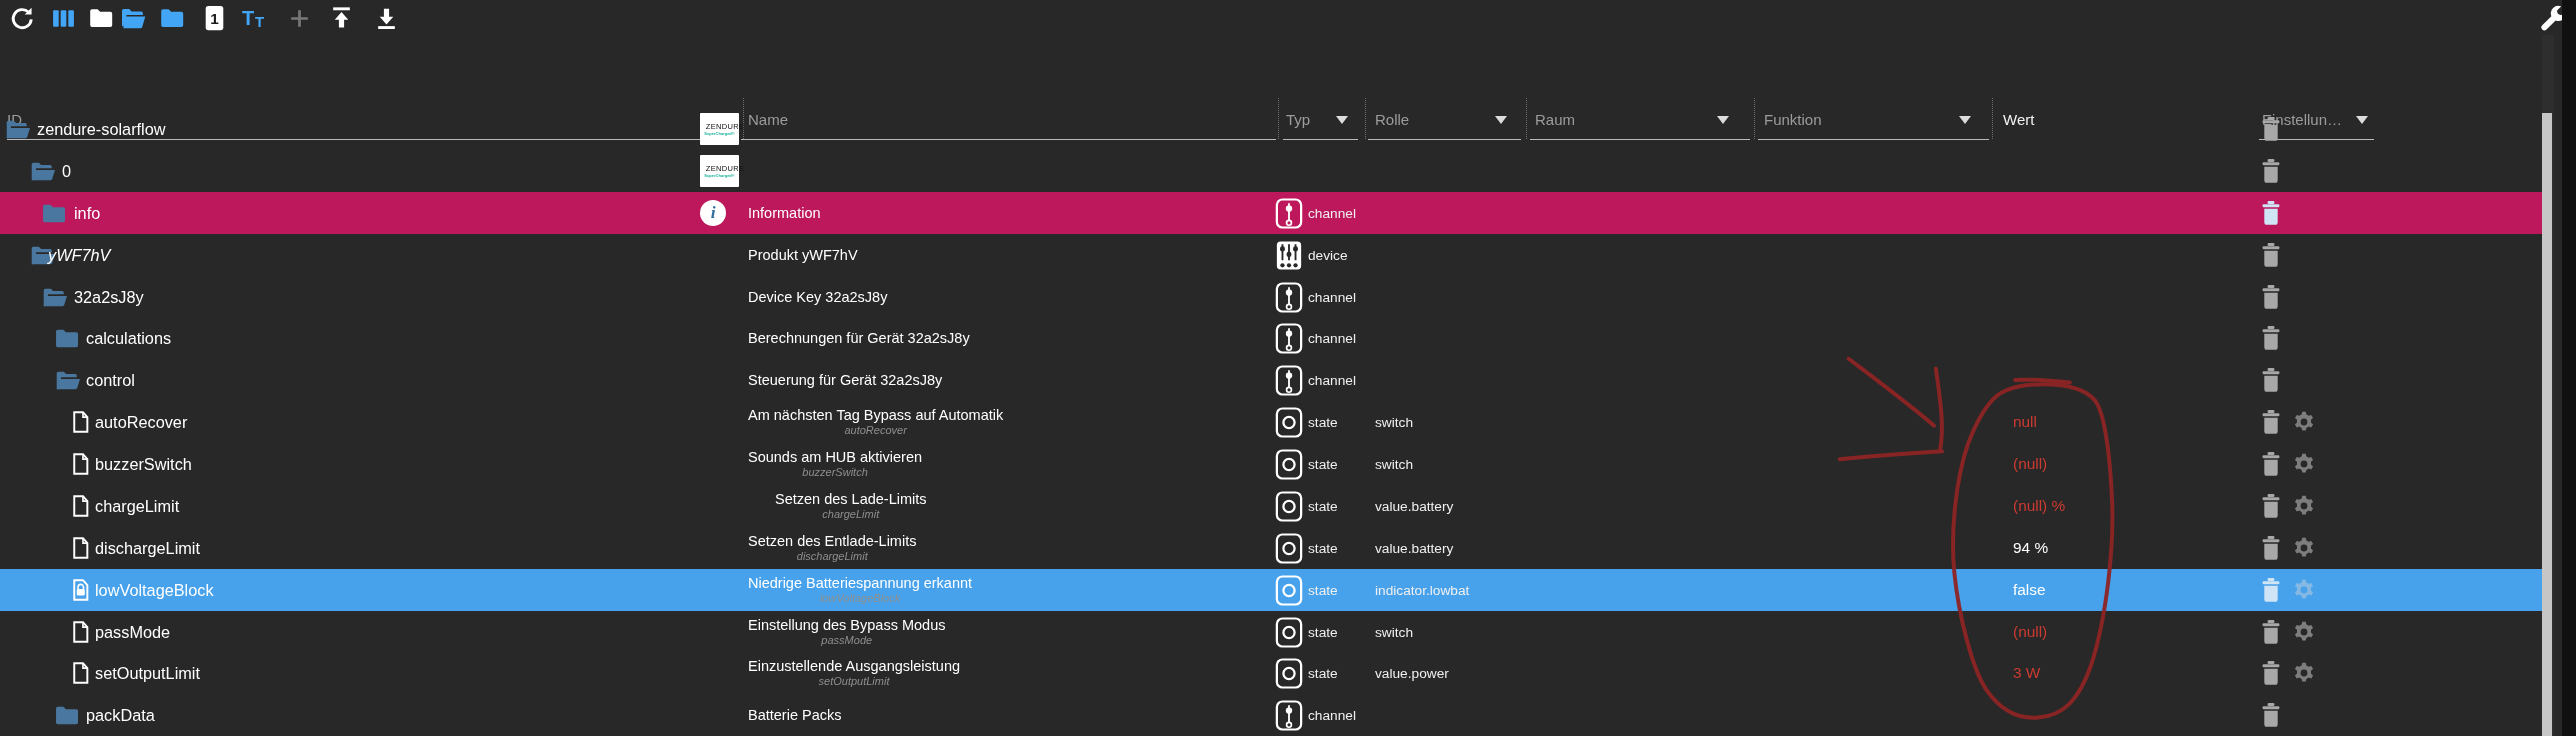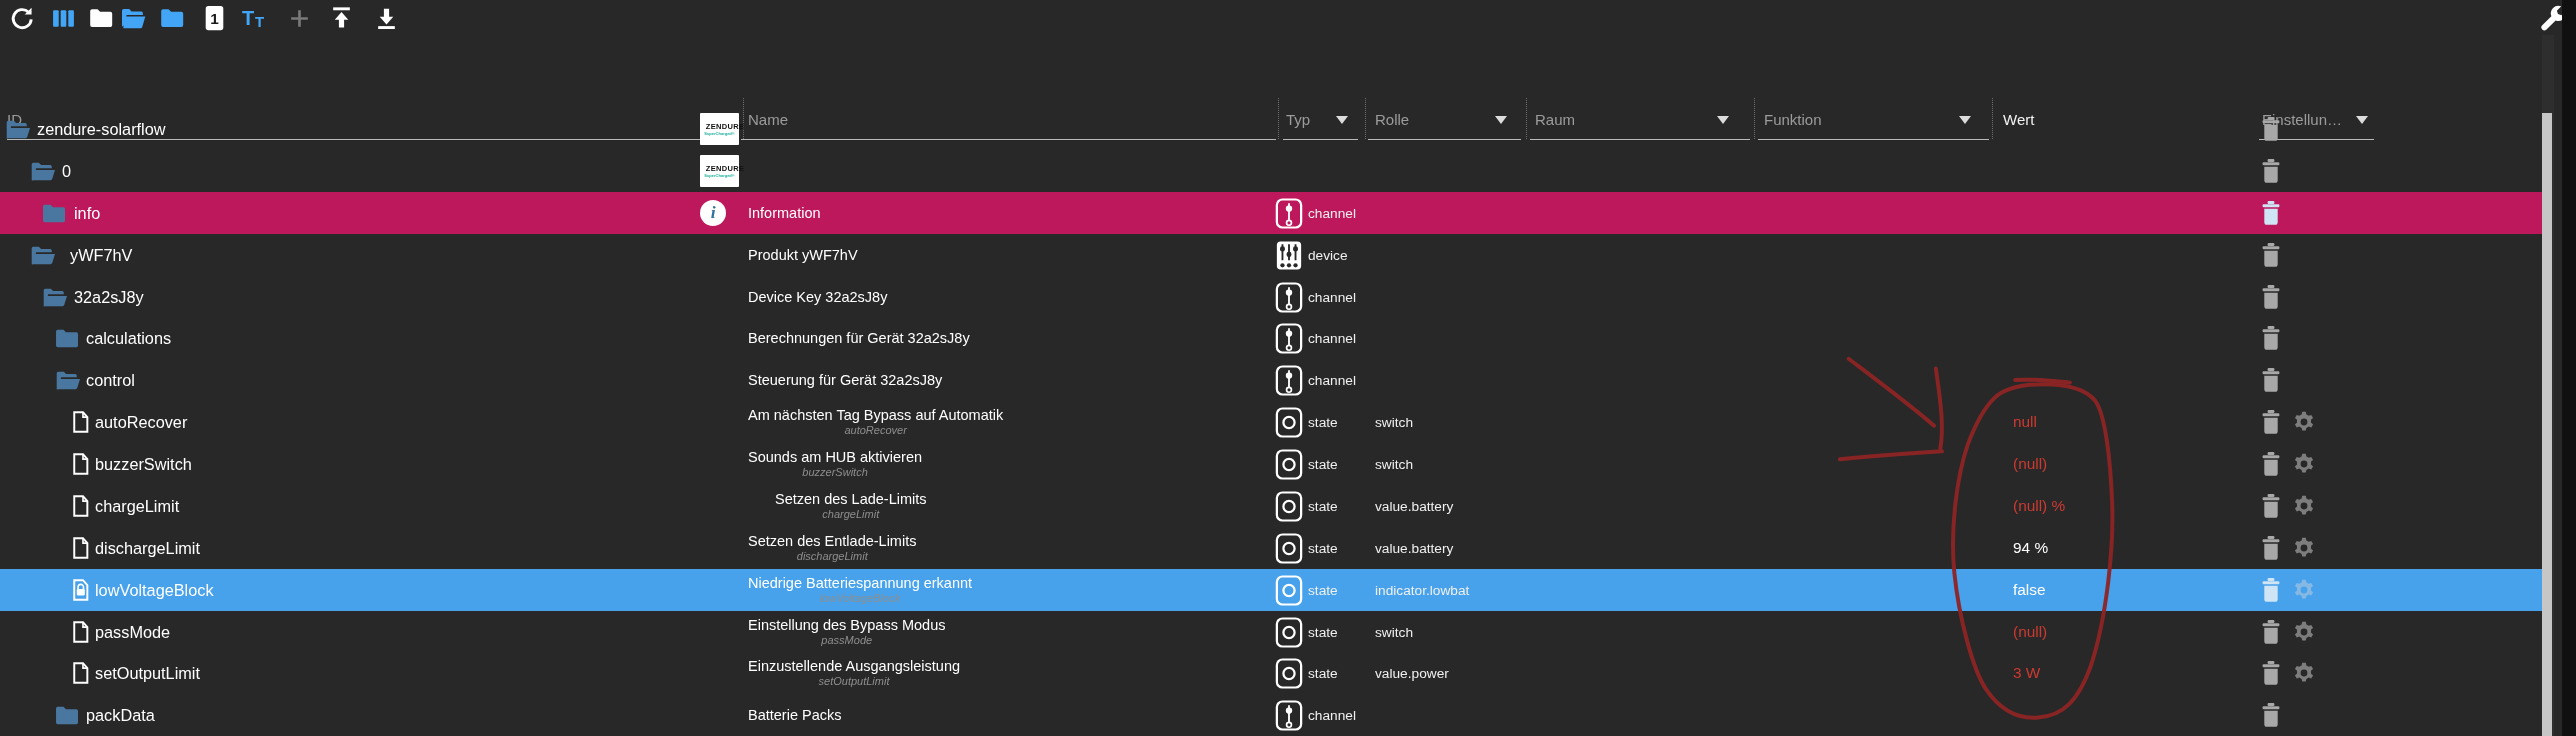--- a/index.html
+++ b/index.html
@@ -32,21 +32,21 @@
   .name-main{font-size:14.5px;color:#fff;}
   .name-two{display:flex;flex-direction:column;justify-content:center;line-height:1.15;}
   .name-sub{font-size:11px;font-style:italic;color:#8e8e8e;margin-top:0.9px;}
   .typ-label,.role-label{font-size:13.7px;color:#f0f0f0;}
   .value{font-size:15.4px;color:#fff;}
   .value.red{color:#cc3a31;}
   .iconbtn{position:absolute;top:0;height:42px;display:flex;align-items:center;cursor:pointer;}
   
   .zlogo{width:39px;height:32px;background:#fff;display:flex;flex-direction:column;
          align-items:center;justify-content:center;border-radius:0.9px;}
-  .zlogo .z1{font-size:7.5px;font-weight:bold;color:#111;letter-spacing:0.3px;padding-left:11px;}
+  .zlogo .z1{font-size:7.5px;font-weight:normal;color:#111;letter-spacing:0.3px;padding-left:11px;}
   .zlogo .z2{font-size:4px;font-weight:bold;color:#18b09b;margin-top:0.9px;}
   
   .infocirc{width:26.4px;height:26.4px;border-radius:50%;background:#fff;color:#33719f;
             display:flex;align-items:center;justify-content:center;
             font:bold italic 17.6px "Liberation Serif",serif;}
   
   #scroll-track{position:absolute;left:2542px;top:35px;width:11.5px;height:701px;background:#2e2e2e;}
   #scroll-thumb{position:absolute;left:2542px;top:113px;width:9.7px;height:623px;background:#c6c6c6;}
   #black-strip{position:absolute;left:2562px;top:0;width:14px;height:736px;background:#101010;}
   
@@ -236,21 +236,21 @@
           </svg>
         </div>
       </div>
       <div class="row" style="top: 126px;">
         <div class="cell" style="left: 30px;">
           <svg width="26.4" height="23" viewBox="0 0 24 22">
             <path fill="#4a779f" d="M1 4.1A1.5 1.5 0 0 1 2.5 2.6h5.3l2.2 2.3h8.7a1.5 1.5 0 0 1 1.5 1.5v1.5H5.3L2.4 19.3H1z"></path>
             <path fill="#4a779f" d="M3.8 9.5h19.5l-2.7 8.7a1.6 1.6 0 0 1-1.5 1.1H1.2z"></path>
           </svg>
         </div>
-        <div class="cell tree-label" style="left: 70px;">yWF7hV</div>
+        <div class="cell tree-label" style="left: 48px; font-style: italic;">yWF7hV</div>
         <div class="cell" style="left: 748px;">
           <span class="name-main">Produkt yWF7hV</span>
         </div>
         <div class="cell" style="left: 1275px;">
           <svg width="28" height="33" viewBox="0 0 30 34">
             <rect x="2" y="2" width="26" height="30" rx="4" fill="#fff"></rect>
             <g stroke="#282828" stroke-width="2">
               <path d="M8 5v17M15 5v17M22 5v17"></path>
             </g>
             <g fill="#282828">

